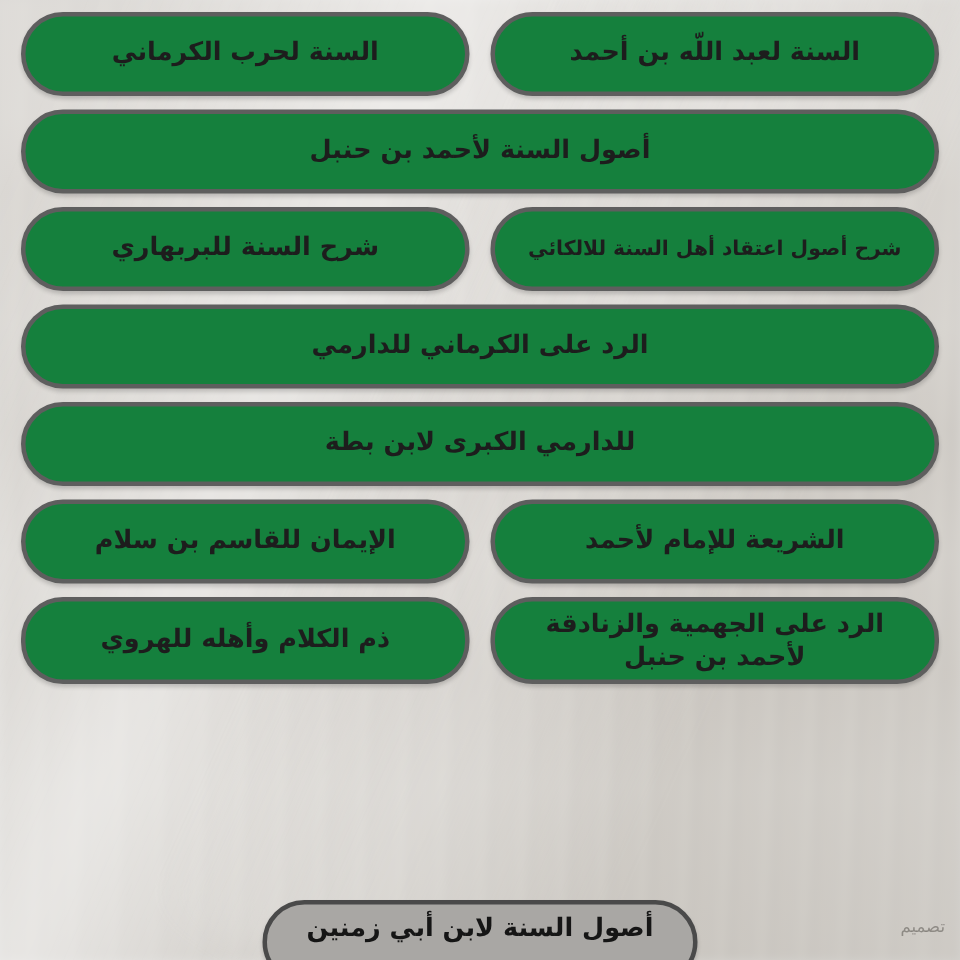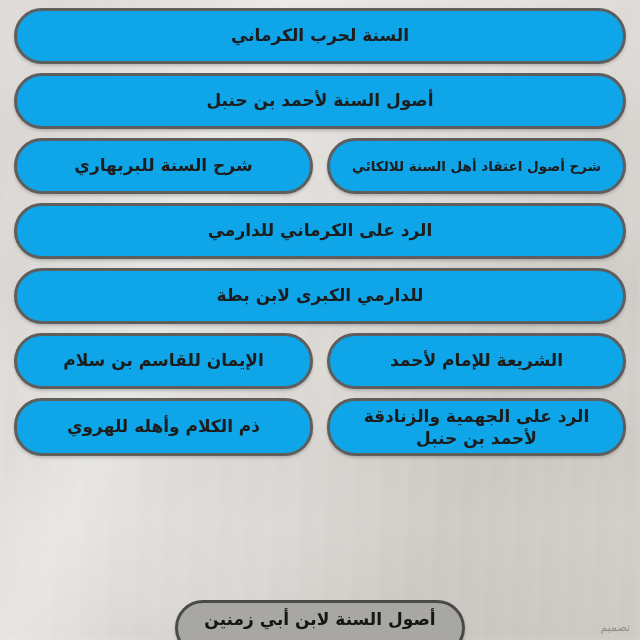--- a/index.html
+++ b/index.html
@@ -83,21 +83,21 @@
     flex-direction: row;
     gap: 14px;
     justify-content: center;
   }
 
   .pill {
     flex: 1 1 0;
     min-height: 56px;
     border: 3px solid #5e5e5e;
     border-radius: 28px;
-    background: #0ea5e9;
+    background: #15803d;
     color: #1d1d1d;
     display: flex;
     align-items: center;
     justify-content: center;
     text-align: center;
     padding: 4px 12px;
     box-sizing: border-box;
     font-weight: bold;
     font-size: 17px;
     line-height: 1.25;
@@ -123,38 +123,39 @@
     padding-top: 6px;
     box-sizing: border-box;
     font-weight: bold;
     font-size: 17px;
     box-shadow: 0 2px 3px rgba(0,0,0,0.18);
   }
 
   .watermark {
     position: absolute;
     right: 10px;
-    bottom: 6px;
+    bottom: 16px;
     font-size: 11px;
     color: rgba(90,85,80,0.55);
     font-family: "DejaVu Serif", "Liberation Serif", serif;
   }
 </style>
 </head>
 <body>
 
 <div class="screen">
   <div class="bg"></div>
   <div class="bg-veil"></div>
   <div class="bg-streak"></div>
   <div class="bg-streak two"></div>
 
   <div class="grid">
 
     <div class="row">
+      <div class="pill">السنة لعبد اللّه بن أحمد</div>
       <div class="pill">السنة لحرب الكرماني</div>
     </div>
 
     <div class="row">
       <div class="pill">أصول السنة لأحمد بن حنبل</div>
     </div>
 
     <div class="row">
       <div class="pill small">شرح أصول اعتقاد أهل السنة للالكائي</div>
       <div class="pill">شرح السنة للبربهاري</div>

